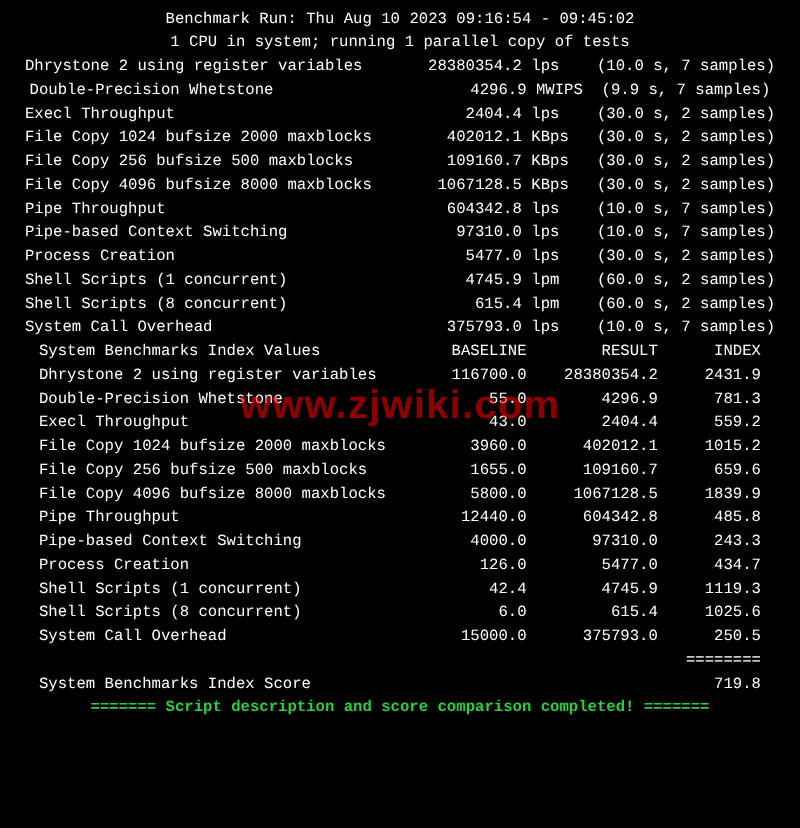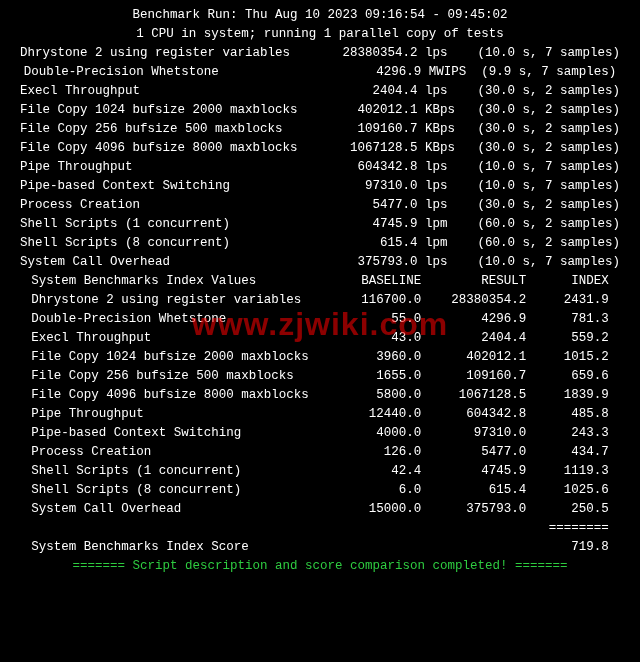--- a/index.html
+++ b/index.html
@@ -26,20 +26,20 @@
     left: 50%;
     top: 49%;
     transform: translate(-50%, -50%);
     font-family: "Arial", sans-serif;
     font-weight: bold;
     font-size: 32px;
     color: rgba(255, 0, 0, 0.55);
     pointer-events: none;
     letter-spacing: 1px;
   }
-  .green { color: #2ecc40; font-weight: normal; }
+  .green { color: #2ecc40; font-weight: bold; }
   
 </style>
 </head>
 <body>
 
 <div class="wrap" id="term"><span class="line">Benchmark Run: Thu Aug 10 2023 09:16:54 - 09:45:02</span><span class="line">1 CPU in system; running 1 parallel copy of tests</span><span class="line"></span><span class="line">Dhrystone 2 using register variables       28380354.2 lps    (10.0 s, 7 samples)</span><span class="line">Double-Precision Whetstone                     4296.9 MWIPS  (9.9 s, 7 samples)</span><span class="line">Execl Throughput                               2404.4 lps    (30.0 s, 2 samples)</span><span class="line">File Copy 1024 bufsize 2000 maxblocks        402012.1 KBps   (30.0 s, 2 samples)</span><span class="line">File Copy 256 bufsize 500 maxblocks          109160.7 KBps   (30.0 s, 2 samples)</span><span class="line">File Copy 4096 bufsize 8000 maxblocks       1067128.5 KBps   (30.0 s, 2 samples)</span><span class="line">Pipe Throughput                              604342.8 lps    (10.0 s, 7 samples)</span><span class="line">Pipe-based Context Switching                  97310.0 lps    (10.0 s, 7 samples)</span><span class="line">Process Creation                               5477.0 lps    (30.0 s, 2 samples)</span><span class="line">Shell Scripts (1 concurrent)                   4745.9 lpm    (60.0 s, 2 samples)</span><span class="line">Shell Scripts (8 concurrent)                    615.4 lpm    (60.0 s, 2 samples)</span><span class="line">System Call Overhead                         375793.0 lps    (10.0 s, 7 samples)</span><span class="line"></span><span class="line">System Benchmarks Index Values              BASELINE        RESULT      INDEX</span><span class="line">Dhrystone 2 using register variables        116700.0    28380354.2     2431.9</span><span class="line">Double-Precision Whetstone                      55.0        4296.9      781.3</span><span class="line">Execl Throughput                                43.0        2404.4      559.2</span><span class="line">File Copy 1024 bufsize 2000 maxblocks         3960.0      402012.1     1015.2</span><span class="line">File Copy 256 bufsize 500 maxblocks           1655.0      109160.7      659.6</span><span class="line">File Copy 4096 bufsize 8000 maxblocks         5800.0     1067128.5     1839.9</span><span class="line">Pipe Throughput                              12440.0      604342.8      485.8</span><span class="line">Pipe-based Context Switching                  4000.0       97310.0      243.3</span><span class="line">Process Creation                               126.0        5477.0      434.7</span><span class="line">Shell Scripts (1 concurrent)                    42.4        4745.9     1119.3</span><span class="line">Shell Scripts (8 concurrent)                     6.0         615.4     1025.6</span><span class="line">System Call Overhead                         15000.0      375793.0      250.5</span><span class="line">                                                                     ========</span><span class="line">System Benchmarks Index Score                                           719.8</span><span class="line"></span><span class="line"></span><span class="line"></span><span class="line green">======= Script description and score comparison completed! =======</span></div>
 <div class="watermark">www.zjwiki.com</div>
 
 </body></html>

